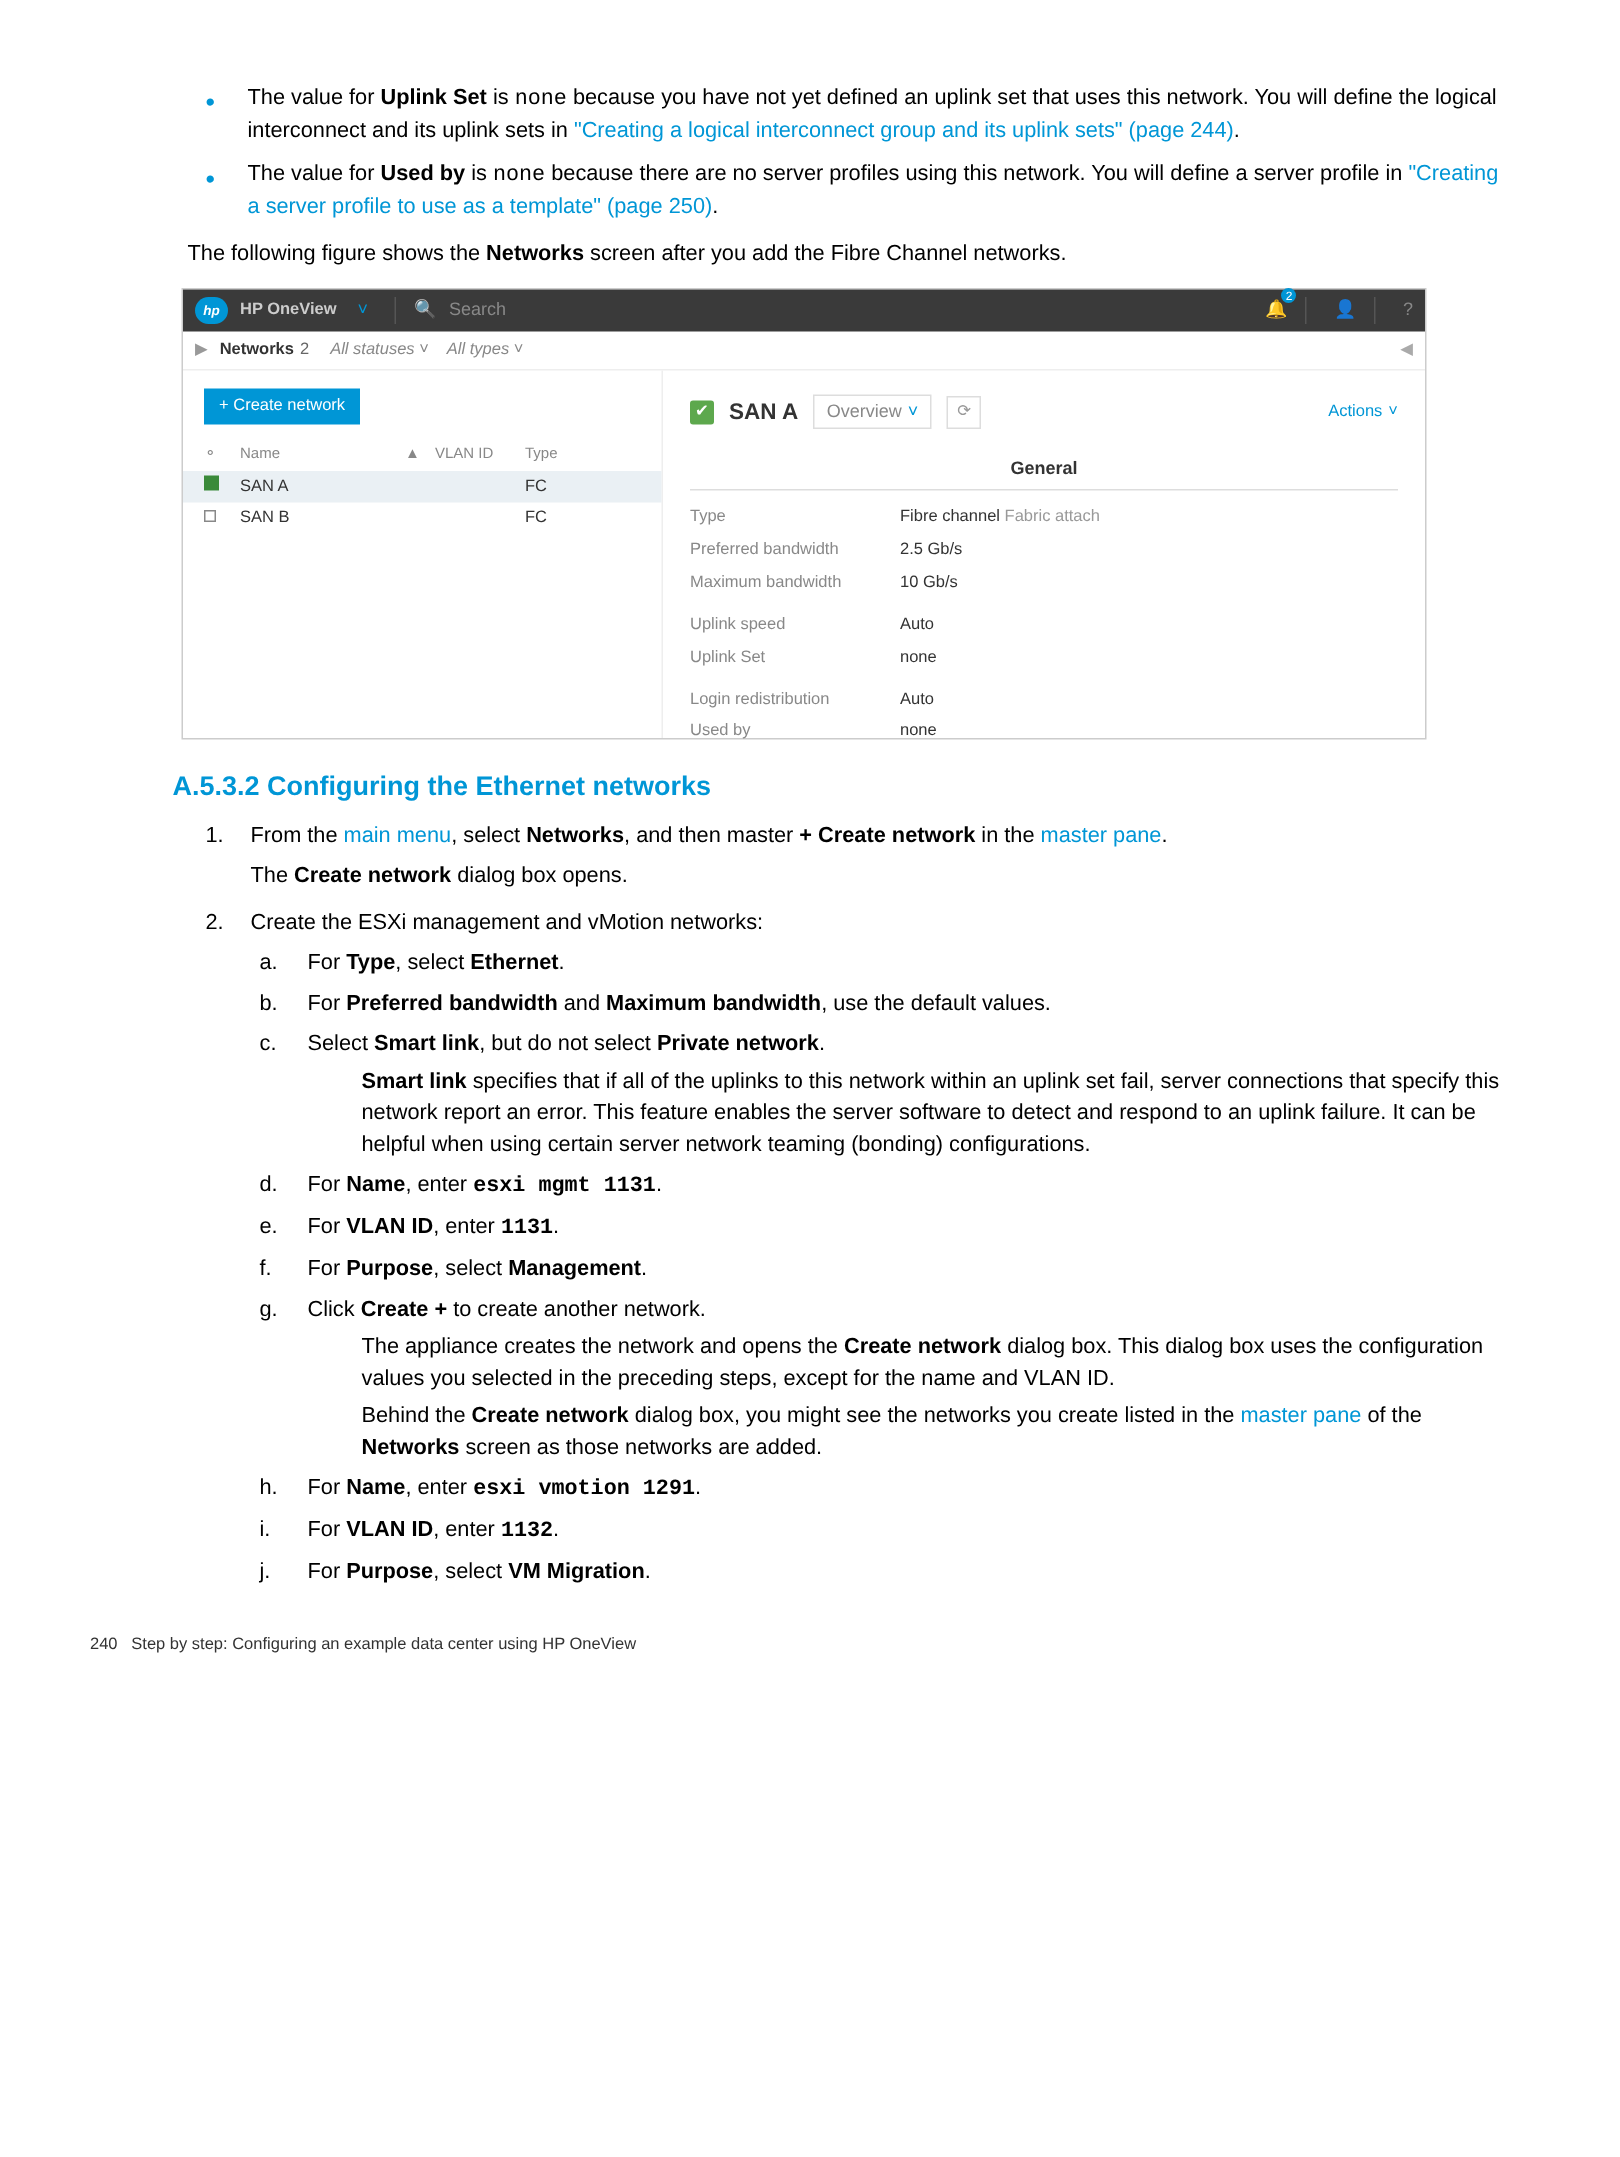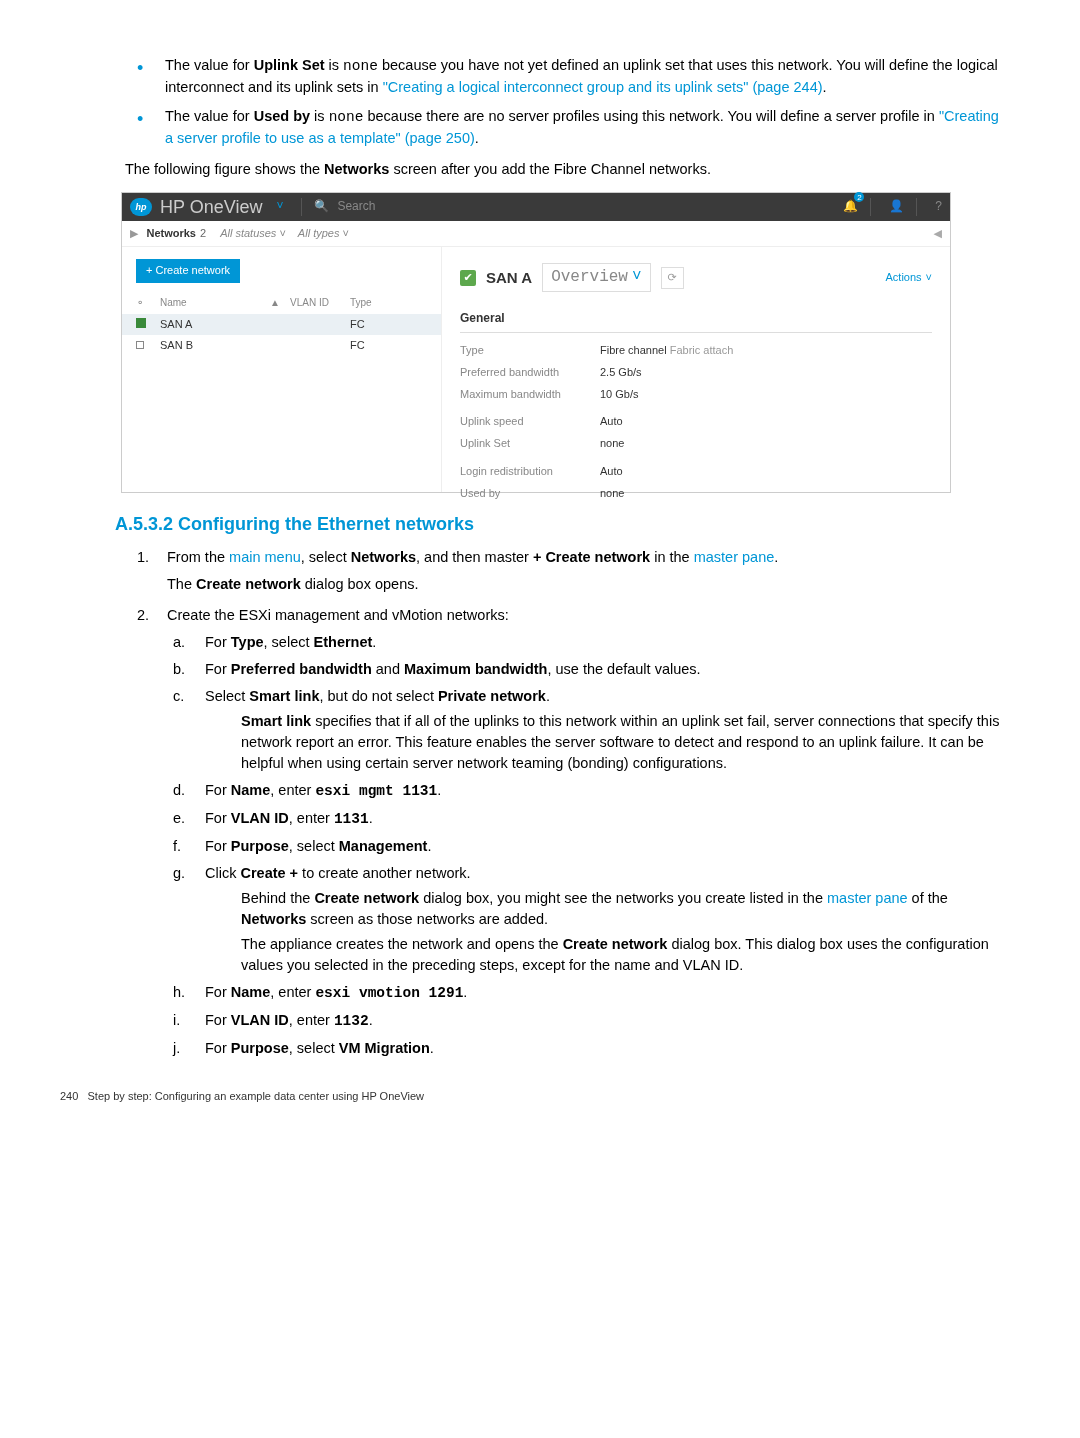--- a/index.html
+++ b/index.html
@@ -43,21 +43,21 @@
   }
   .hp-logo {
     background: #0096d6;
     width: 22px; height: 18px;
     border-radius: 10px;
     color: #fff;
     font-size: 9px;
     display: flex; align-items: center; justify-content: center;
     font-style: italic; font-weight: bold;
   }
-  .ss-topbar .title { color: #ccc; font-size: 18px; }
+  .ss-topbar .title { color: #ccc; font-size: 11px; font-weight: bold; }
   .ss-topbar .caret { color: #0096d6; margin: 0 6px; }
   .ss-topbar .divider { width:1px; height:18px; background:#555; margin:0 4px; }
   .ss-topbar .search-ico { color:#888; }
   .ss-topbar .search-txt { color:#888; }
   .ss-topbar .spacer { flex: 1; }
   .ss-topbar .right-ico { color:#888; margin-left:6px; }
   .notif { position:relative; }
   .notif-badge {
     position:absolute; top:-6px; right:-6px;
     background:#0096d6; color:#fff; font-size:8px;
@@ -98,26 +98,26 @@
   .sq-green { background:#3a8a3a; }
   .sq-outline { border:1px solid #888; width:8px; height:8px; }
 
   .det-head { display:flex; align-items:center; margin-bottom:14px; gap:10px; }
   .det-check {
     width:16px; height:16px; background:#5da84d; color:#fff;
     display:flex; align-items:center; justify-content:center;
     font-size:11px; border-radius:2px;
   }
   .det-title { font-weight:bold; font-size:15px; }
-  .det-sub { color:#888; border:1px solid #ddd; padding:2px 8px; font-size:16px; display:flex; align-items:flex-end; gap:4px;font-family:Liberation Mono, monospace; }
+  .det-sub { color:#888; border:1px solid #ddd; padding:2px 8px; font-size:12px; display:flex; align-items:flex-end; gap:4px; }
   .det-syn { color:#999; font-size:11px; border:1px solid #ddd; padding:2px 6px; }
   .det-head .spacer { flex:1; }
   .det-actions { color:#0096d6; font-size:11px; display:flex; align-items:center; gap:4px; }
 
-  .det-sec-title { font-weight:bold; border-bottom:1px solid #ddd; padding:4px 0; margin-bottom:10px; font-size:12px; }
+  .det-sec-title { font-weight:bold; border-bottom:1px solid #ddd; padding:4px 0; margin-bottom:10px; font-size:12px;text-align:center; }
   .det-row { display:flex; font-size:11px; margin-bottom:6px; }
   .det-label { width:140px; color:#888; }
   .det-val { flex:1; color:#333; }
   .det-val .muted { color:#999; }
 
   
   .sec-heading { color:#0096d6; font-size:18px; margin: 18px 0 10px -70px; }
 
   ol.numbered { list-style:none; margin-left:0; }
   ol.numbered > li { position:relative; padding-left:42px; margin-bottom:10px; }
@@ -264,22 +264,22 @@
       <ol class="lettered">
         <li><span class="let">a.</span><span>For </span><span class="bold">Type</span><span>, select </span><span class="bold">Ethernet</span><span>.</span></li>
         <li><span class="let">b.</span><span>For </span><span class="bold">Preferred bandwidth</span><span> and </span><span class="bold">Maximum bandwidth</span><span>, use the default values.</span></li>
         <li><span class="let">c.</span><span>Select </span><span class="bold">Smart link</span><span>, but do not select </span><span class="bold">Private network</span><span>.</span>
           <p class="subp"><span class="bold">Smart link</span><span> specifies that if all of the uplinks to this network within an uplink set fail, server connections that specify this network report an error. This feature enables the server software to detect and respond to an uplink failure. It can be helpful when using certain server network teaming (bonding) configurations.</span></p>
         </li>
         <li><span class="let">d.</span><span>For </span><span class="bold">Name</span><span>, enter </span><span class="mono bold">esxi mgmt 1131</span><span>.</span></li>
         <li><span class="let">e.</span><span>For </span><span class="bold">VLAN ID</span><span>, enter </span><span class="mono bold">1131</span><span>.</span></li>
         <li><span class="let">f.</span><span>For </span><span class="bold">Purpose</span><span>, select </span><span class="bold">Management</span><span>.</span></li>
         <li><span class="let">g.</span><span>Click </span><span class="bold">Create +</span><span> to create another network.</span>
+          <p class="subp"><span>The appliance creates the network and opens the </span><span class="bold">Create network</span><span> dialog box. This dialog box uses the configuration values you selected in the preceding steps, except for the name and VLAN ID.</span></p>
           <p class="subp"><span>Behind the </span><span class="bold">Create network</span><span> dialog box, you might see the networks you create listed in the </span><span class="link">master pane</span><span> of the </span><span class="bold">Networks</span><span> screen as those networks are added.</span></p>
-          <p class="subp"><span>The appliance creates the network and opens the </span><span class="bold">Create network</span><span> dialog box. This dialog box uses the configuration values you selected in the preceding steps, except for the name and VLAN ID.</span></p>
         </li>
         <li><span class="let">h.</span><span>For </span><span class="bold">Name</span><span>, enter </span><span class="mono bold">esxi vmotion 1291</span><span>.</span></li>
         <li><span class="let">i.</span><span>For </span><span class="bold">VLAN ID</span><span>, enter </span><span class="mono bold">1132</span><span>.</span></li>
         <li><span class="let">j.</span><span>For </span><span class="bold">Purpose</span><span>, select </span><span class="bold">VM Migration</span><span>.</span></li>
       </ol>
     </li>
   </ol>
 </div>
 
 <div class="footer">

